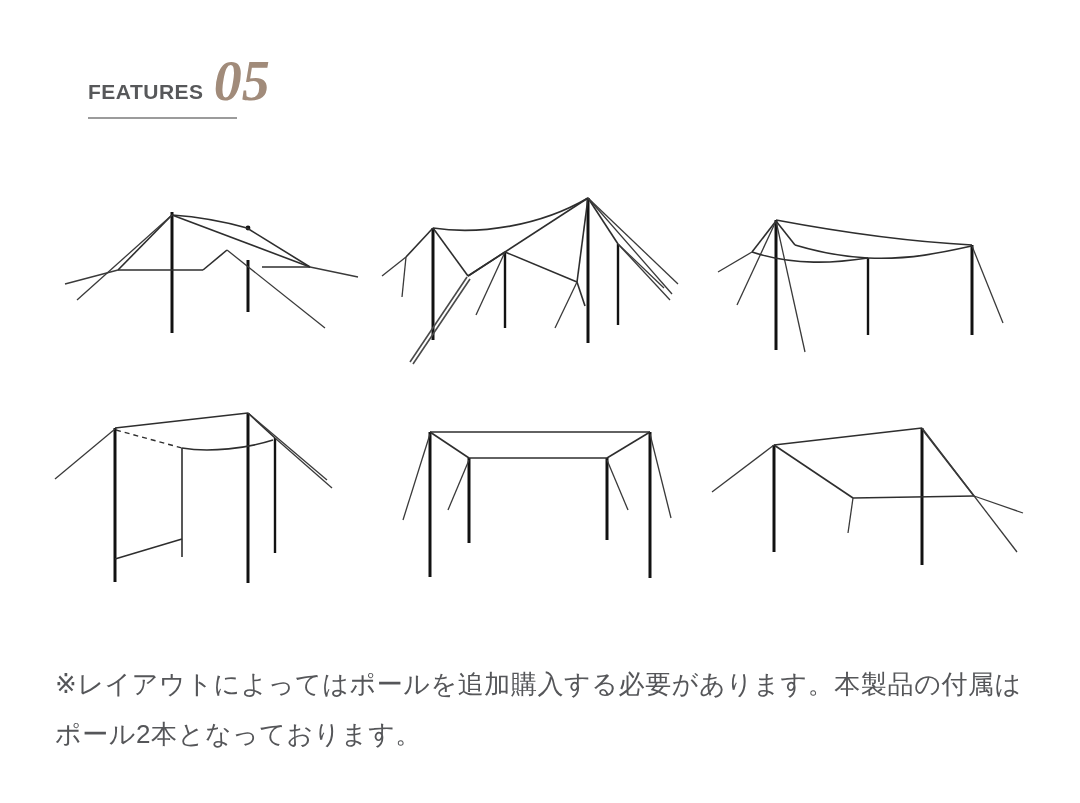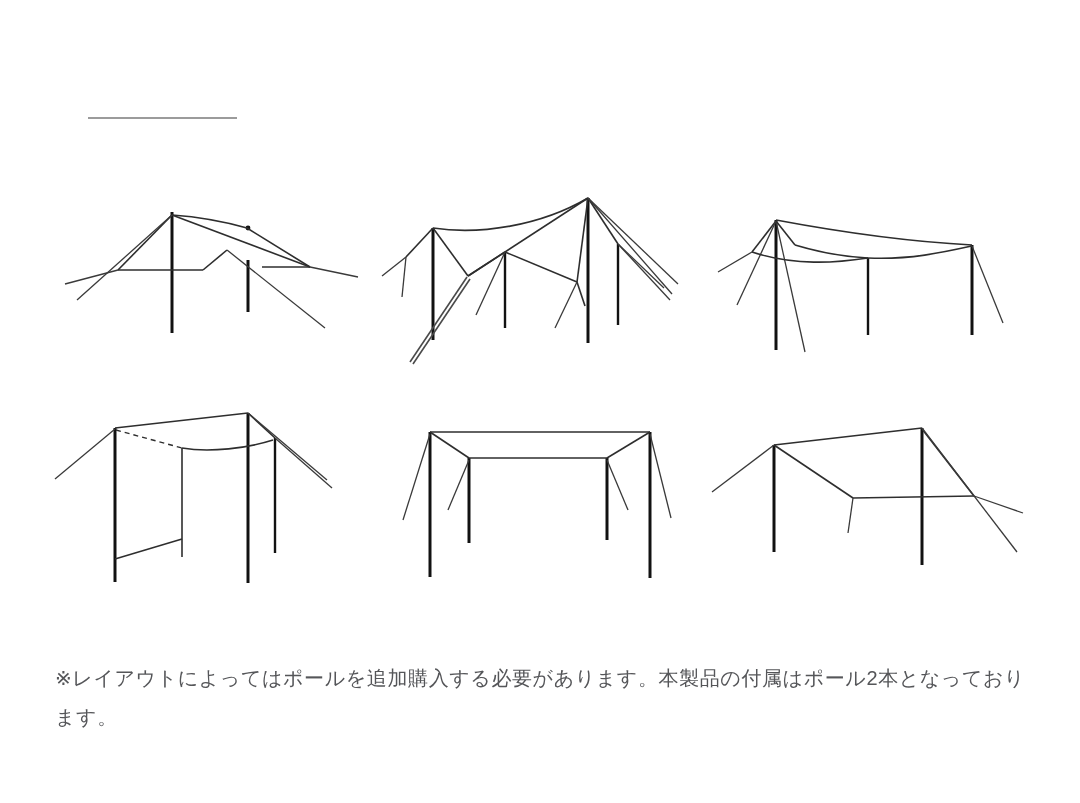--- a/index.html
+++ b/index.html
@@ -45,29 +45,33 @@
   .diagram .knob{fill:#121212;stroke:none;}
   #d1{left:40px;top:180px;}
   #d2{left:380px;top:180px;}
   #d3{left:700px;top:190px;}
   #d4{left:40px;top:400px;}
   #d5{left:390px;top:400px;}
   #d6{left:690px;top:400px;}
   
   .note{
     position:absolute;left:55px;top:659px;width:985px;margin:0;
-    font-size:20px;color:#555659;letter-spacing:0.6px;
+    font-size:26px;color:#555659;letter-spacing:0.6px;
     line-height:1.93;
   }
 </style>
 </head>
 <body>
 
 <div class="page">
 
+  <div class="eyebrow">
+    <span class="label">FEATURES</span>
+    <span class="number">05</span>
+  </div>
   <div class="eyebrow-rule"></div>
 
 
   <svg id="d1" class="diagram" width="340" height="200" viewBox="0 0 340 200" role="img" aria-label="wing-tarp-two-pole-layout">
     <path class="pole" d="M132,32 V153"></path>
     <path class="pole" d="M208,80 V132" stroke-width="3.4"></path>
     <circle class="knob" cx="208" cy="48" r="2.4"></circle>
     <path d="M132,35 L78,90"></path>
     <path class="guy" d="M132,35 L37,120"></path>
     <path d="M132,35 C160,37 186,42 207,48"></path>

